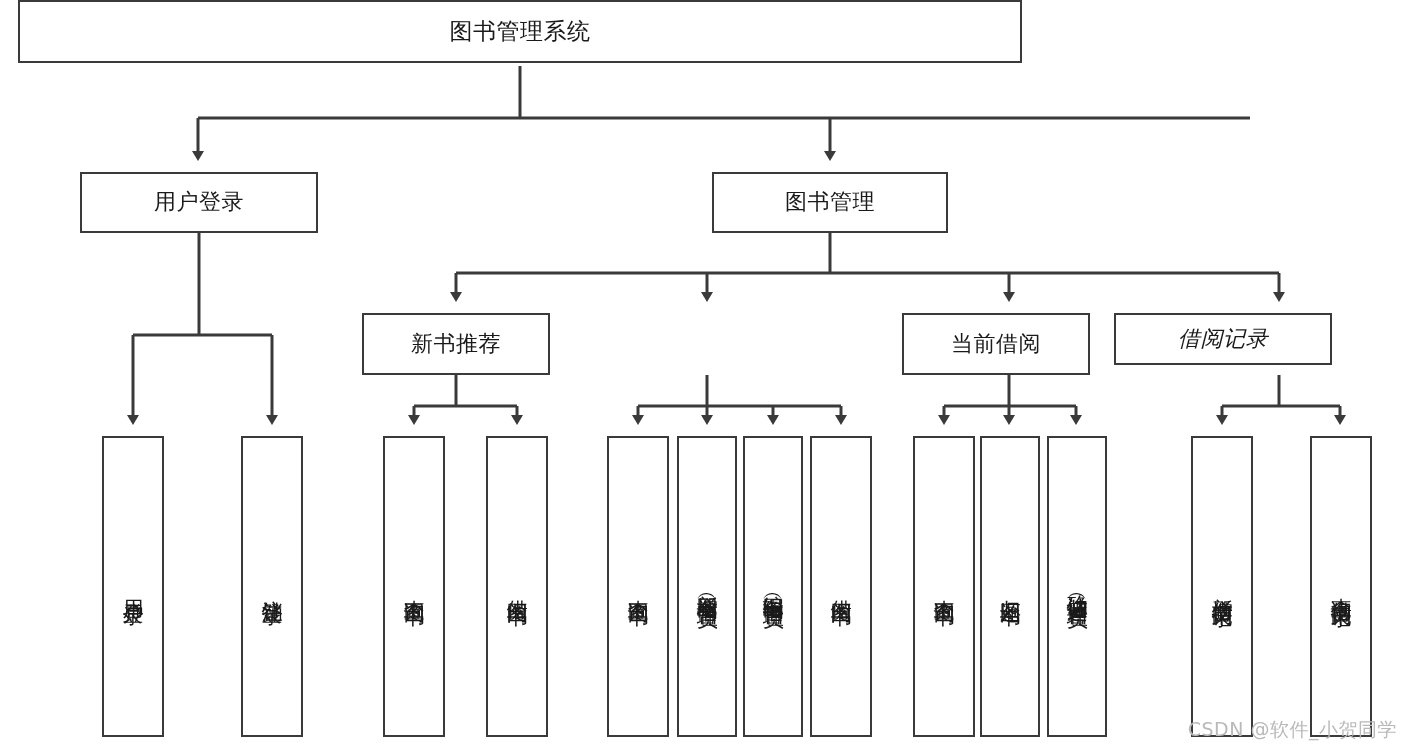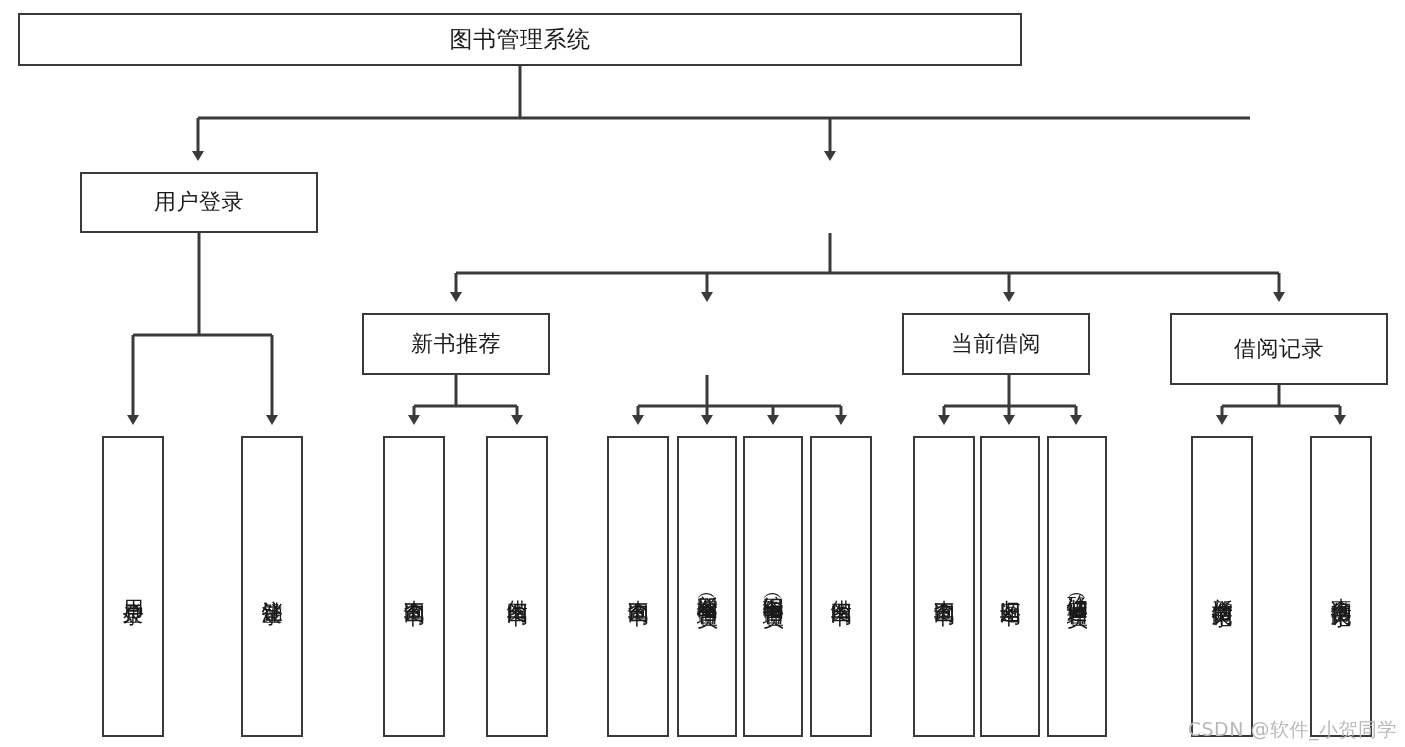--- a/index.html
+++ b/index.html
@@ -119,39 +119,42 @@
       <path d="M1009,406 L1009,416" marker-end="url(#arrow)"></path>
       <path d="M1076,406 L1076,416" marker-end="url(#arrow)"></path>
 
       <path d="M1279,375 L1279,406"></path>
       <path d="M1222,406 L1340,406"></path>
       <path d="M1222,406 L1222,416" marker-end="url(#arrow)"></path>
       <path d="M1340,406 L1340,416" marker-end="url(#arrow)"></path>
     </g>
   </svg>
 
-  <div class="node node-h node-root" style="left:18px; top:13px; width:1004px; height:53px;">
+  <div class="node node-h node-root" style="left:18px; top:0; width:1004px; height:63px;">
     <span>图书管理系统</span>
   </div>
 
   <div class="node node-h" style="left:80px; top:172px; width:238px; height:61px;">
     <span>用户登录</span>
   </div>
 
+  <div class="node node-h" style="left:712px; top:172px; width:236px; height:61px;">
+    <span>图书管理</span>
+  </div>
 
   <div class="node node-h" style="left:362px; top:313px; width:188px; height:62px;">
     <span>新书推荐</span>
   </div>
 
 
   <div class="node node-h" style="left:902px; top:313px; width:188px; height:62px;">
     <span>当前借阅</span>
   </div>
 
-  <div class="node node-h" style="left:1170px; top:313px; width:218px; height:72px;">
+  <div class="node node-h" style="left:1114px; top:313px; width:218px; height:52px;font-style:italic;">
     <span>借阅记录</span>
   </div>
 
   <div class="node node-v" style="left:102px; top:436px; width:62px; height:301px;">
     <span class="vtext">用户登录</span>
   </div>
 
   <div class="node node-v" style="left:241px; top:436px; width:62px; height:301px;">
     <span class="vtext">注销登录</span>
   </div>

